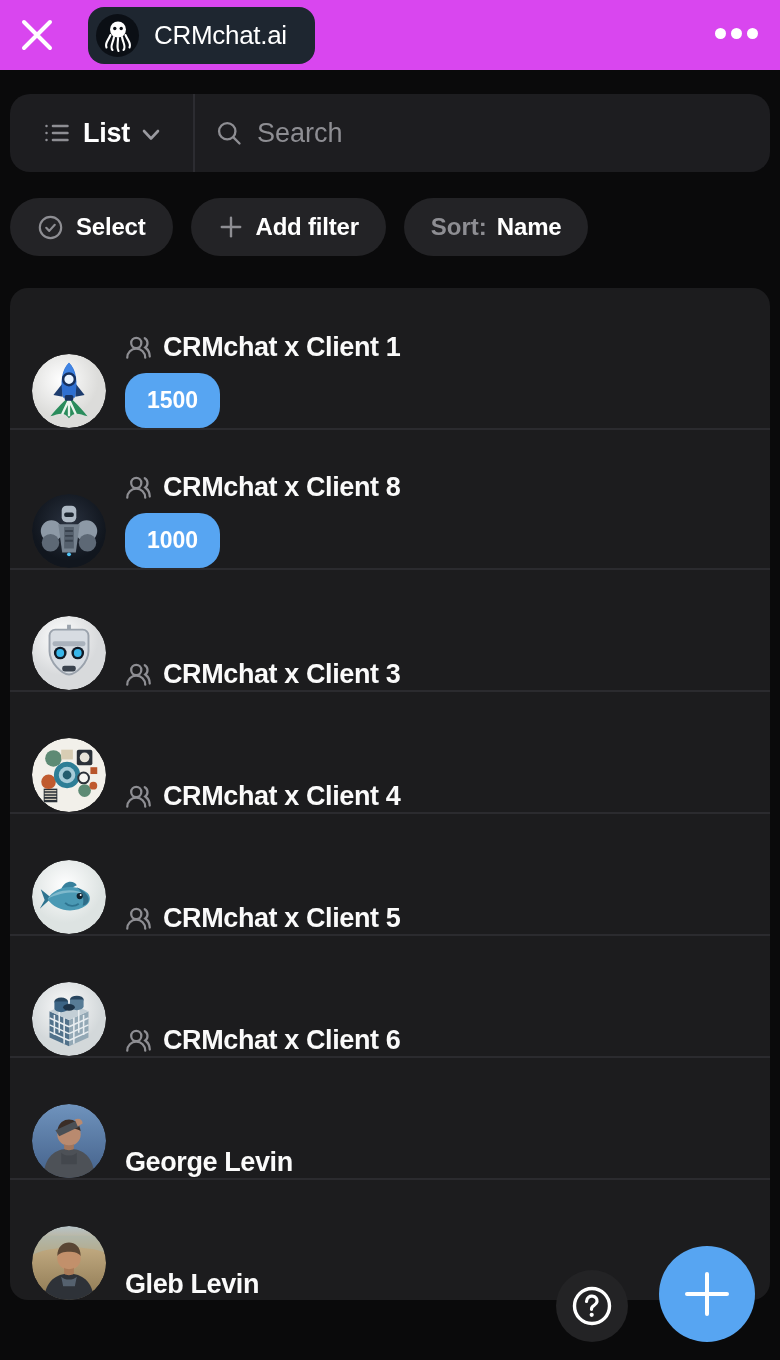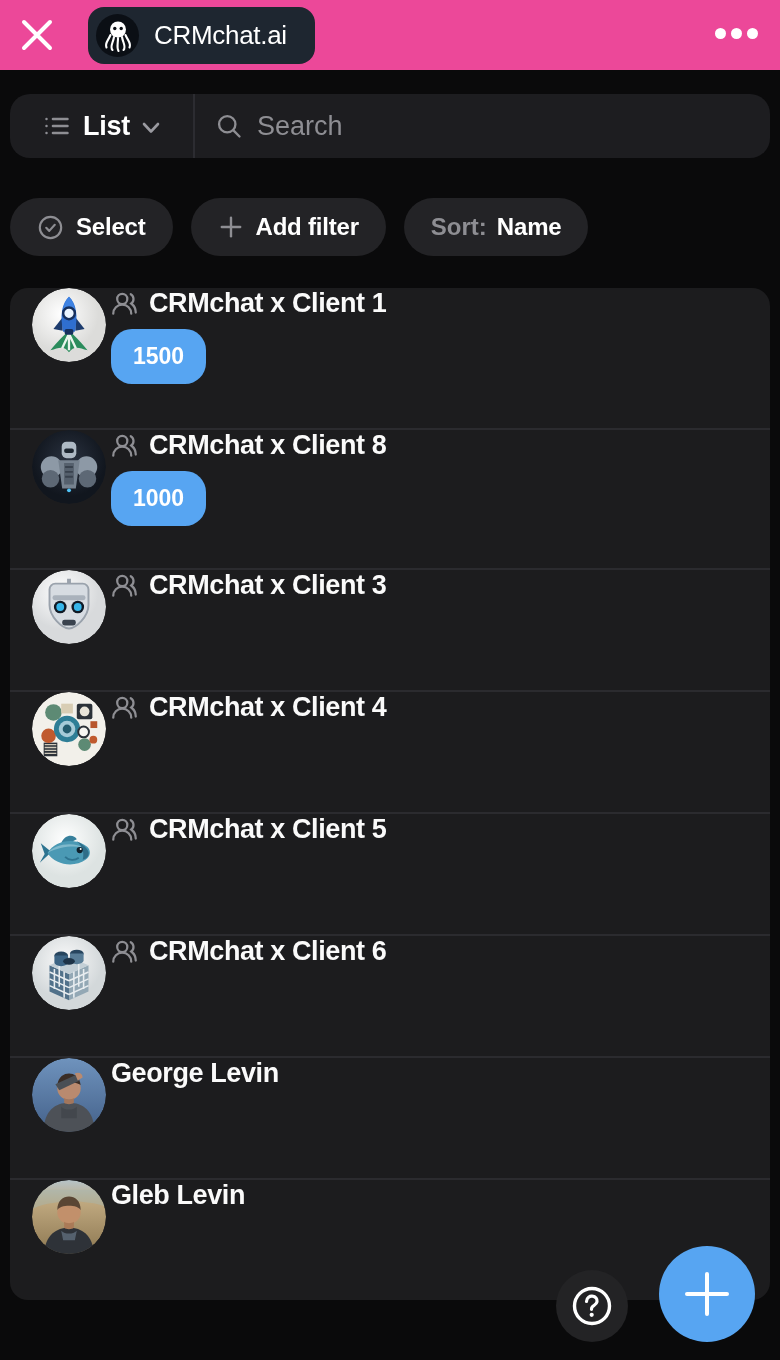--- a/index.html
+++ b/index.html
@@ -5,21 +5,21 @@
   * { margin:0; padding:0; box-sizing:border-box; }
   html,body { background:#000; }
   body { font-family:"Liberation Sans","DejaVu Sans",sans-serif; }
   .screen {
     position:relative; width:780px; height:1360px;
     background:#0a0a0b; overflow:hidden;
   }
   
   .topbar {
     position:absolute; top:0; left:0; width:780px; height:70px;
-    background:#ec4899;
+    background:#d946ef;
   }
   .close-btn {
     position:absolute; left:16px; top:14px; width:42px; height:42px;
     display:flex; align-items:center; justify-content:center; cursor:pointer;
   }
   .app-pill {
     position:absolute; left:88px; top:7px; height:57px;
     background:#1e2630; border-radius:16px;
     display:flex; align-items:center; gap:15px; padding:0 28px 0 8px;
   }
@@ -28,21 +28,21 @@
     display:flex; align-items:center; justify-content:center;
   }
   .app-title { color:#ffffff; font-size:26px; font-weight:500; letter-spacing:-0.3px; }
   .menu-dots {
     position:absolute; right:22px; top:22px; height:22px;
     display:flex; align-items:center; gap:5px; cursor:pointer; padding:4px 0;
   }
   .menu-dots i { width:11px; height:11px; border-radius:50%; background:#fff; }
   
   .toolbar {
-    position:absolute; top:94px; left:10px; width:760px; height:64px;
+    position:absolute; top:94px; left:10px; width:760px; height:78px;
     background:#1d1d20; border-radius:20px; display:flex; align-items:stretch;
   }
   .view-btn {
     width:183px; display:flex; align-items:center; justify-content:center;
     gap:12px; cursor:pointer;
   }
   .view-label { color:#ffffff; font-size:27px; font-weight:600; letter-spacing:-0.3px; }
   .toolbar-sep { width:2px; background:#2c2c31; margin:0; }
   .search-area { flex:1; display:flex; align-items:center; gap:14px; padding-left:20px; }
   .search-input {
@@ -57,21 +57,21 @@
     display:flex; align-items:center; gap:12px; padding:0 27px; cursor:pointer;
   }
   .chip-label { color:#ffffff; font-size:24px; font-weight:700; letter-spacing:-0.2px; }
   .chip-muted { color:#8e8e93; font-size:24px; font-weight:700; }
   
   .card {
     position:absolute; top:288px; left:10px; width:760px;
     background:#1c1c1e; border-radius:18px; overflow:hidden;
   }
   .row {
-    display:flex; align-items:flex-start; gap:5px; padding-left:22px;
+    display:flex; align-items:flex-end; gap:19px; padding-left:22px;
     height:122px; cursor:pointer;
   }
   .row.tall { height:140px; }
   .row + .row { border-top:2px solid #2b2b2f; }
   .avatar {
     width:74px; height:74px; border-radius:50%; flex:0 0 74px;
     overflow:hidden; position:relative;
   }
   .avatar svg { display:block; width:74px; height:74px; }
   .row-body { display:flex; flex-direction:column; justify-content:center; }

